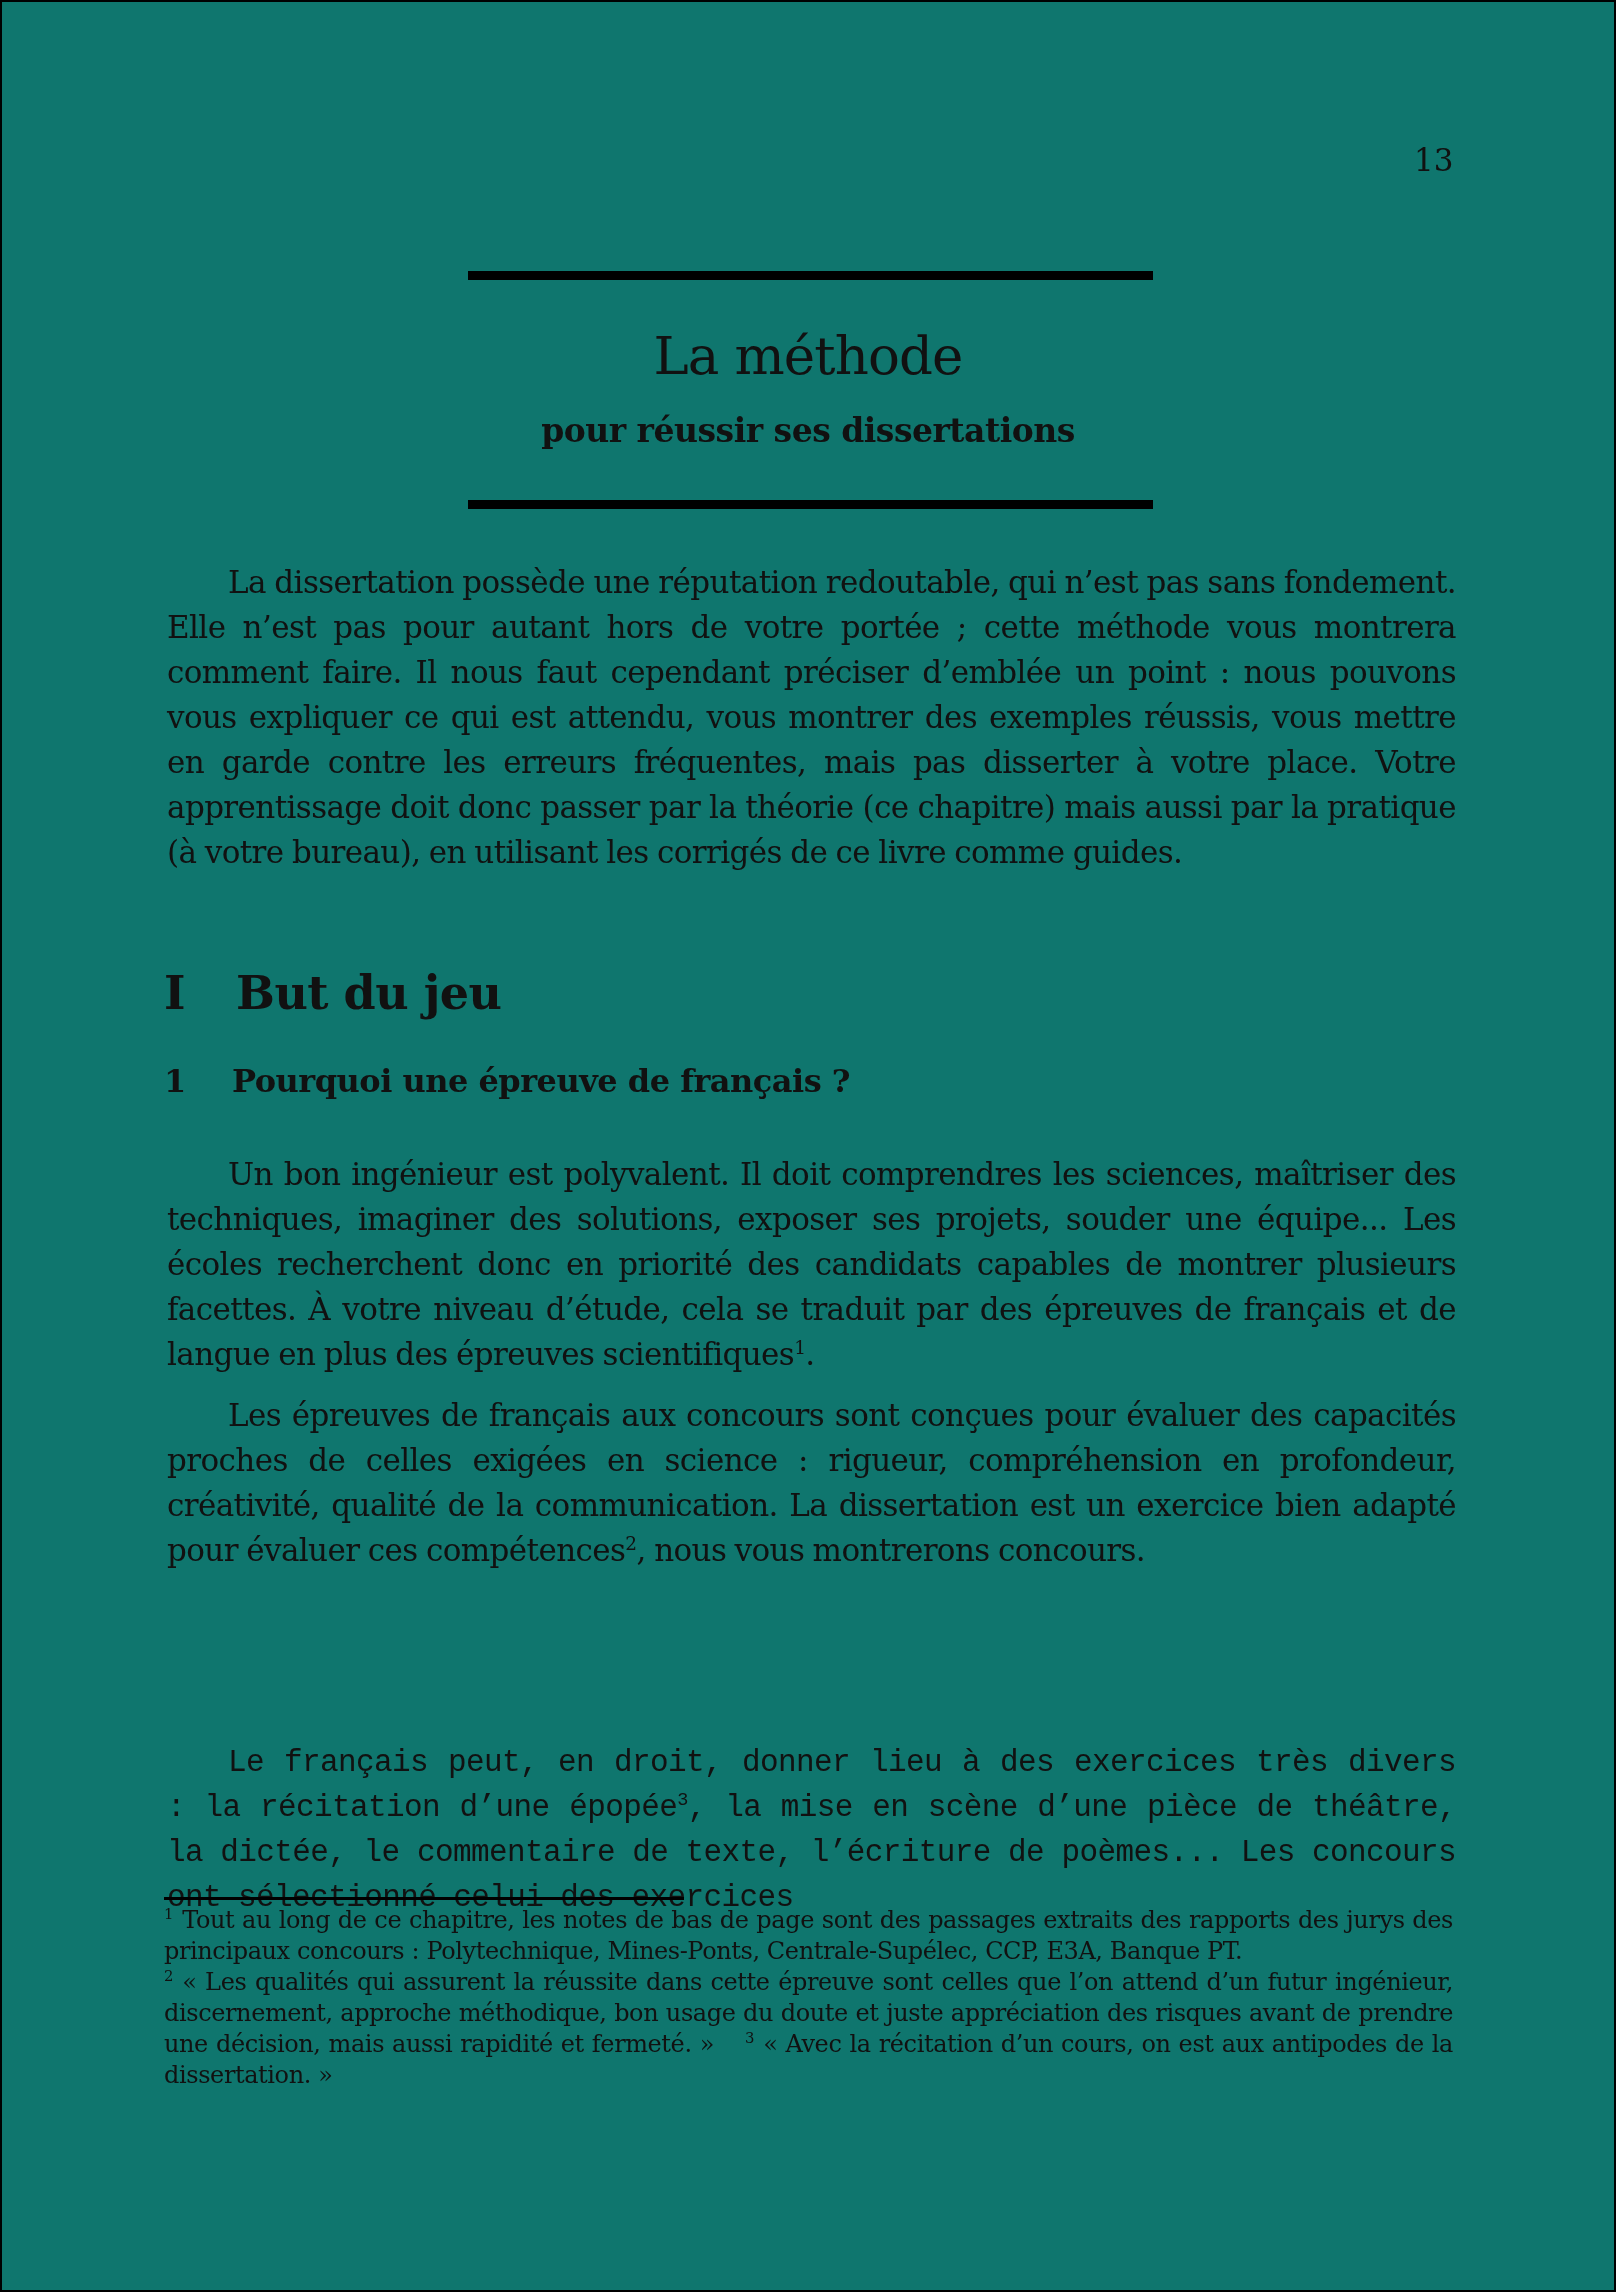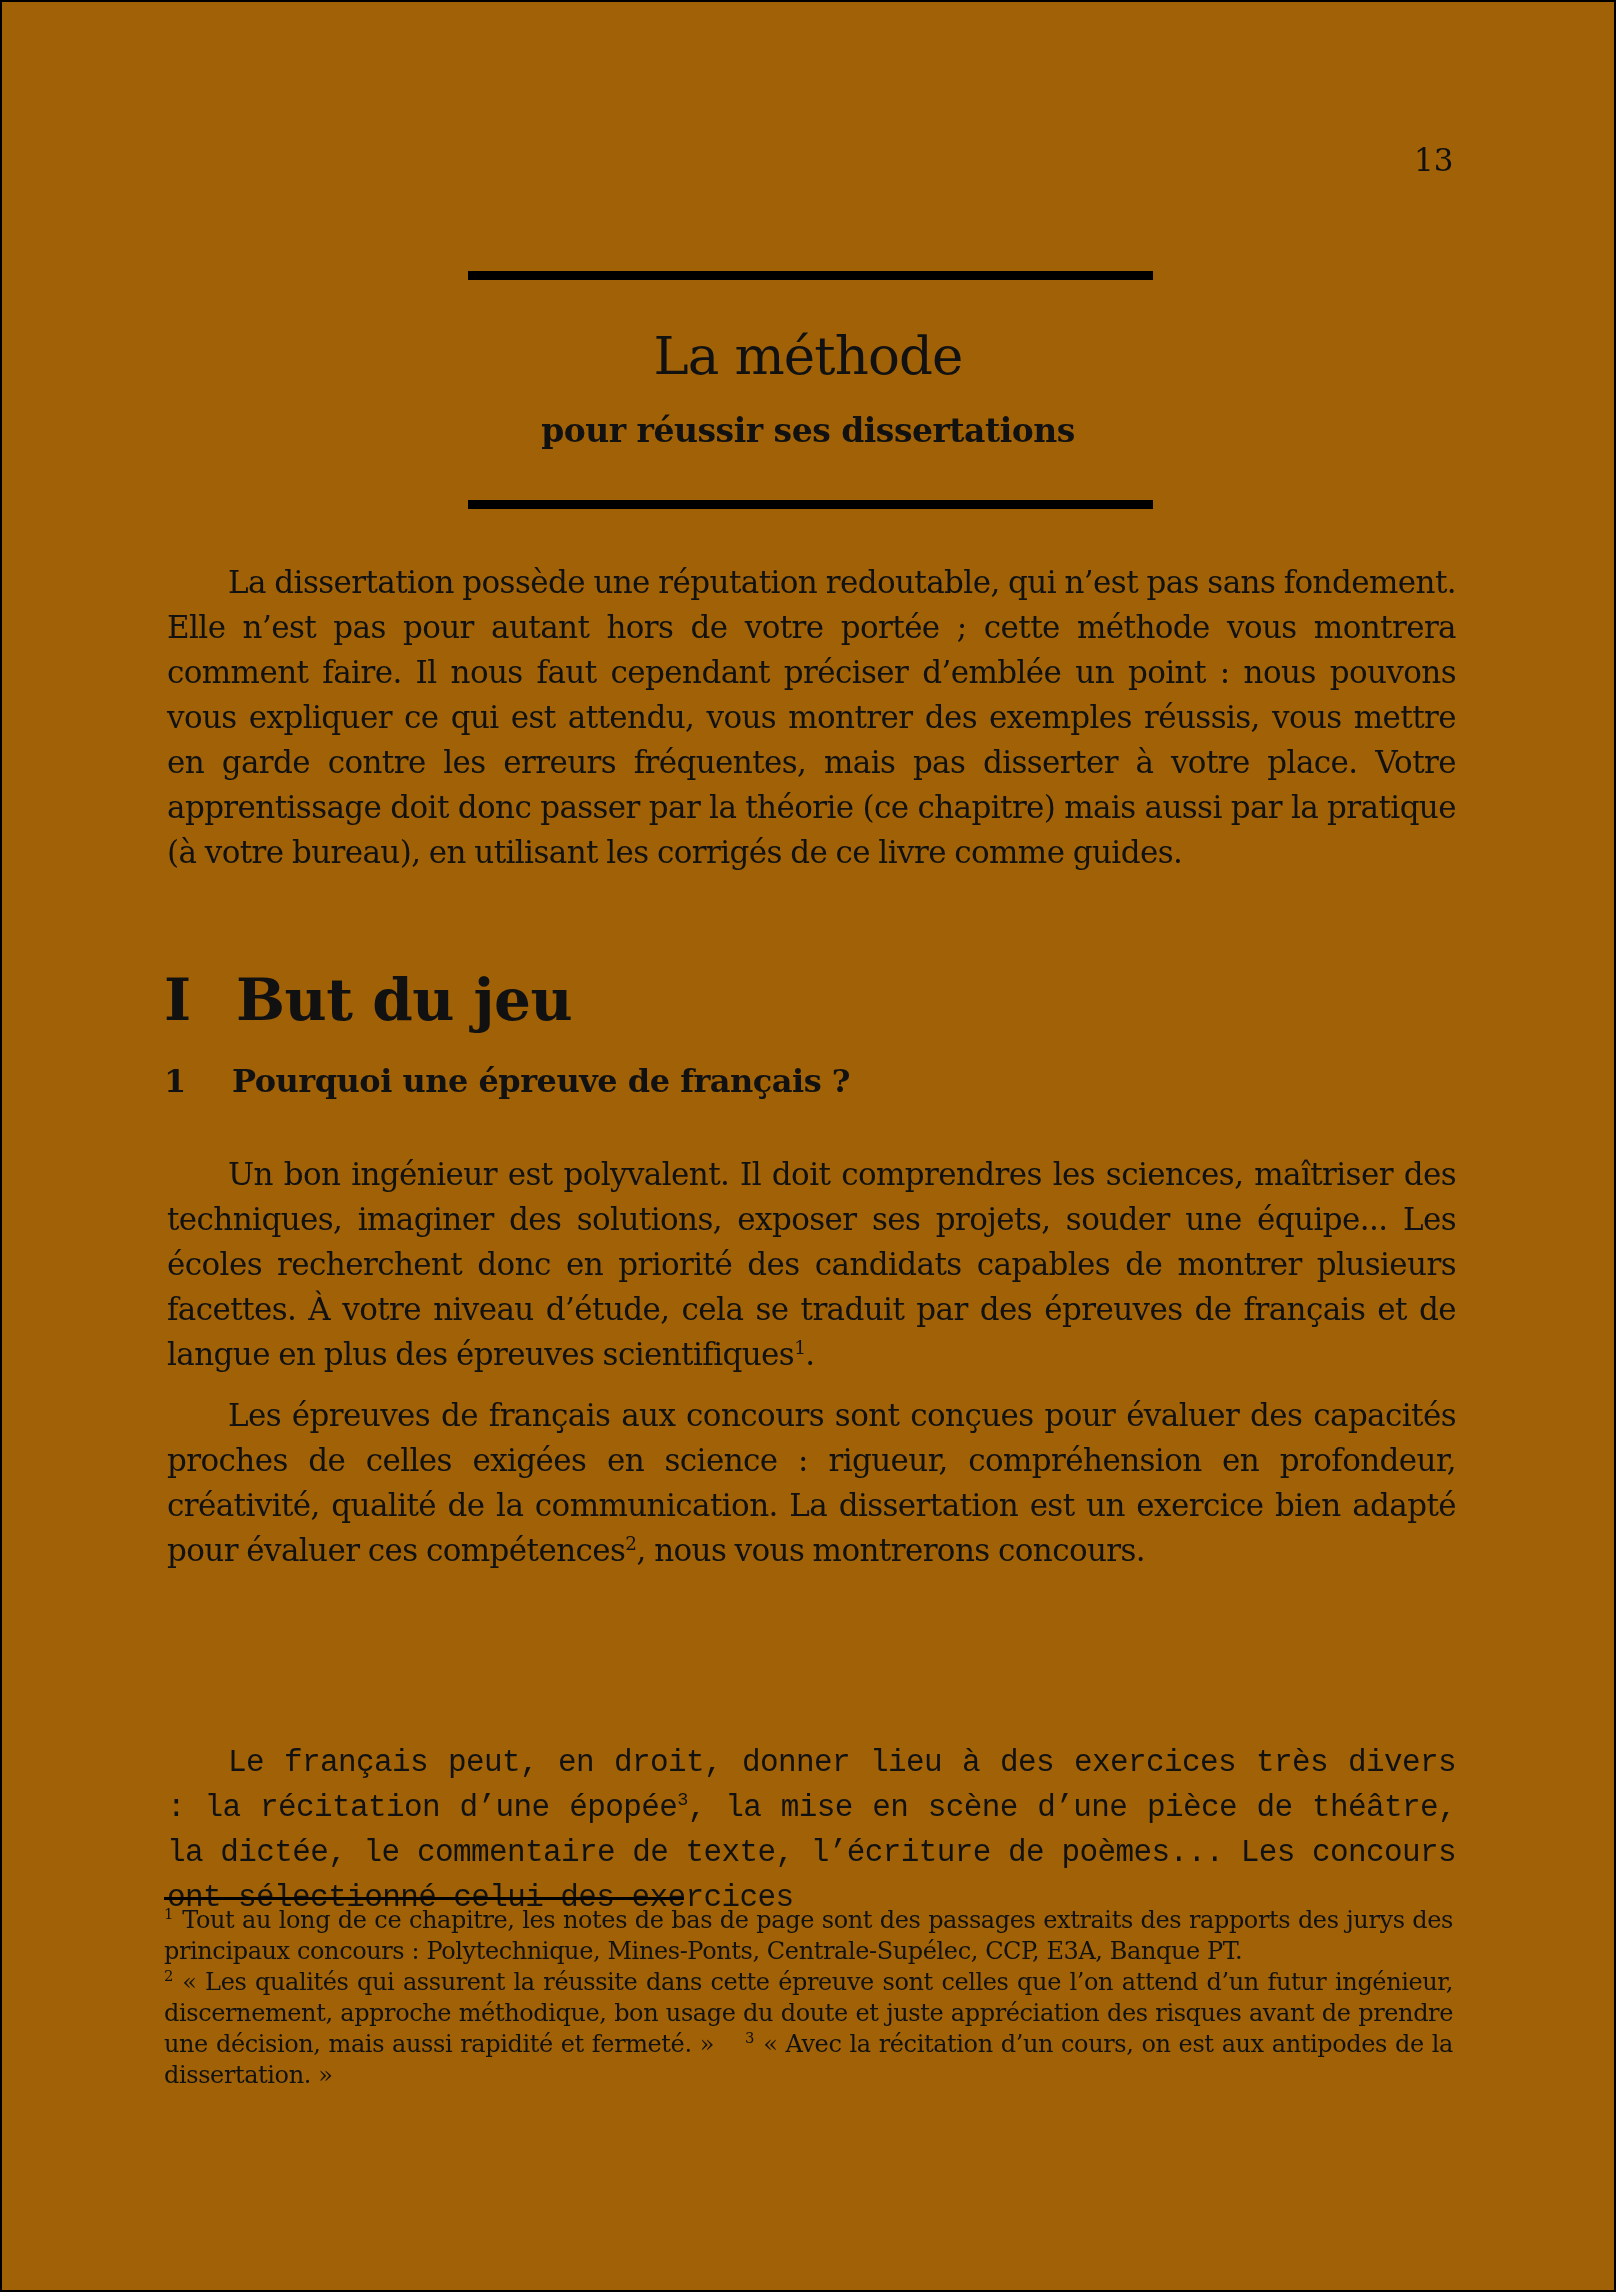--- a/index.html
+++ b/index.html
@@ -1,21 +1,21 @@
 <!DOCTYPE html>
 <html style="font-size:14.8px"><head>
 <meta charset="utf-8">
 <style>
   html, body { margin: 0; padding: 0; background: #ffffff; }
   body { width: 1618px; height: 2293px; position: relative; overflow: hidden; }
   .page {
     position: absolute; left: 0; top: 0;
     width: 1612px; height: 2288px;
     border: 2.8px solid #000000;
-    background: #a16207;
+    background: #0f766e;
     color: #111111;
     font-family: "DejaVu Serif", "Liberation Serif", serif;
   }
   .page-number {
     position: absolute; top: 140px; left: 1412px;
     font-size: 31px;
   }
   .rule {
     position: absolute; left: 466px; width: 685px; height: 9.2px; background: #000;
   }
@@ -31,21 +31,21 @@
   }
   .para {
     position: absolute; left: 162px; width: 1289px;
     font-size: 31px; line-height: 45px; text-align: justify;
     text-indent: 61px; letter-spacing: -0.6px; word-spacing: -0.9px;
     margin: 3px;
   }
   .para sup { font-size: 18.5px; line-height: 0; vertical-align: super; }
   .h1 {
     position: absolute; left: 162px; top: 964px;
-    font-size: 58px; font-weight: bold; letter-spacing: -0.5px;
+    font-size: 46px; font-weight: bold; letter-spacing: -0.5px;
   }
   .h2 {
     position: absolute; left: 162px;
     font-size: 32px; font-weight: bold; letter-spacing: -0.5px;
   }
   .h-num { display: inline-block; }
   .h1 .h-num { width: 72px; }
   .h2 .h-num { width: 68px; }
   .fn-rule {
     position: absolute; left: 162px; top: 1895px; width: 520px; height: 2.8px; background: #000;

